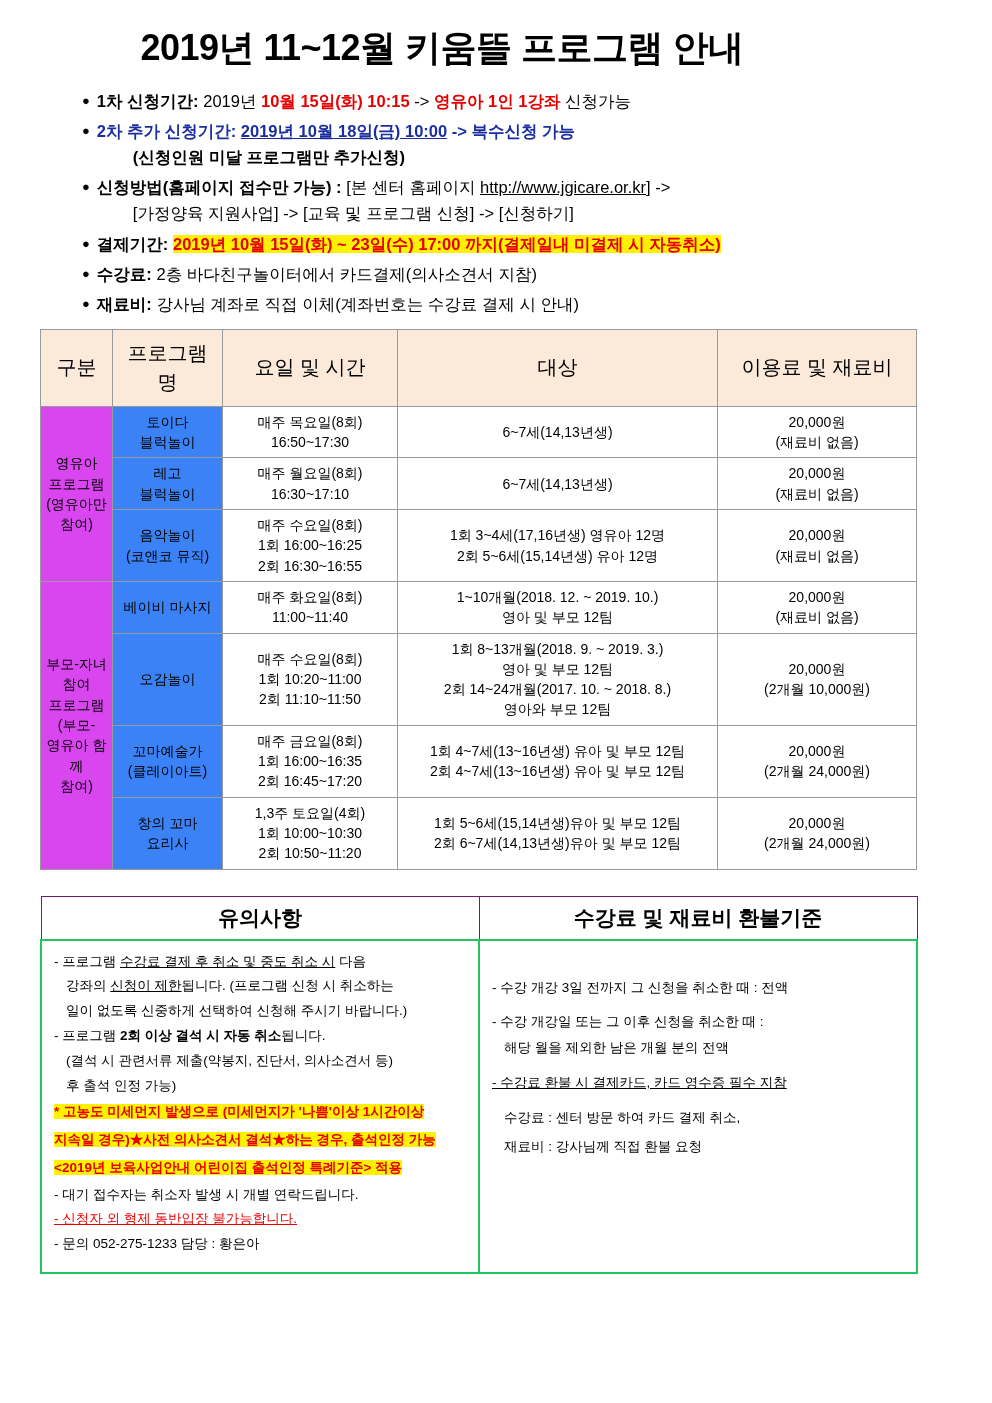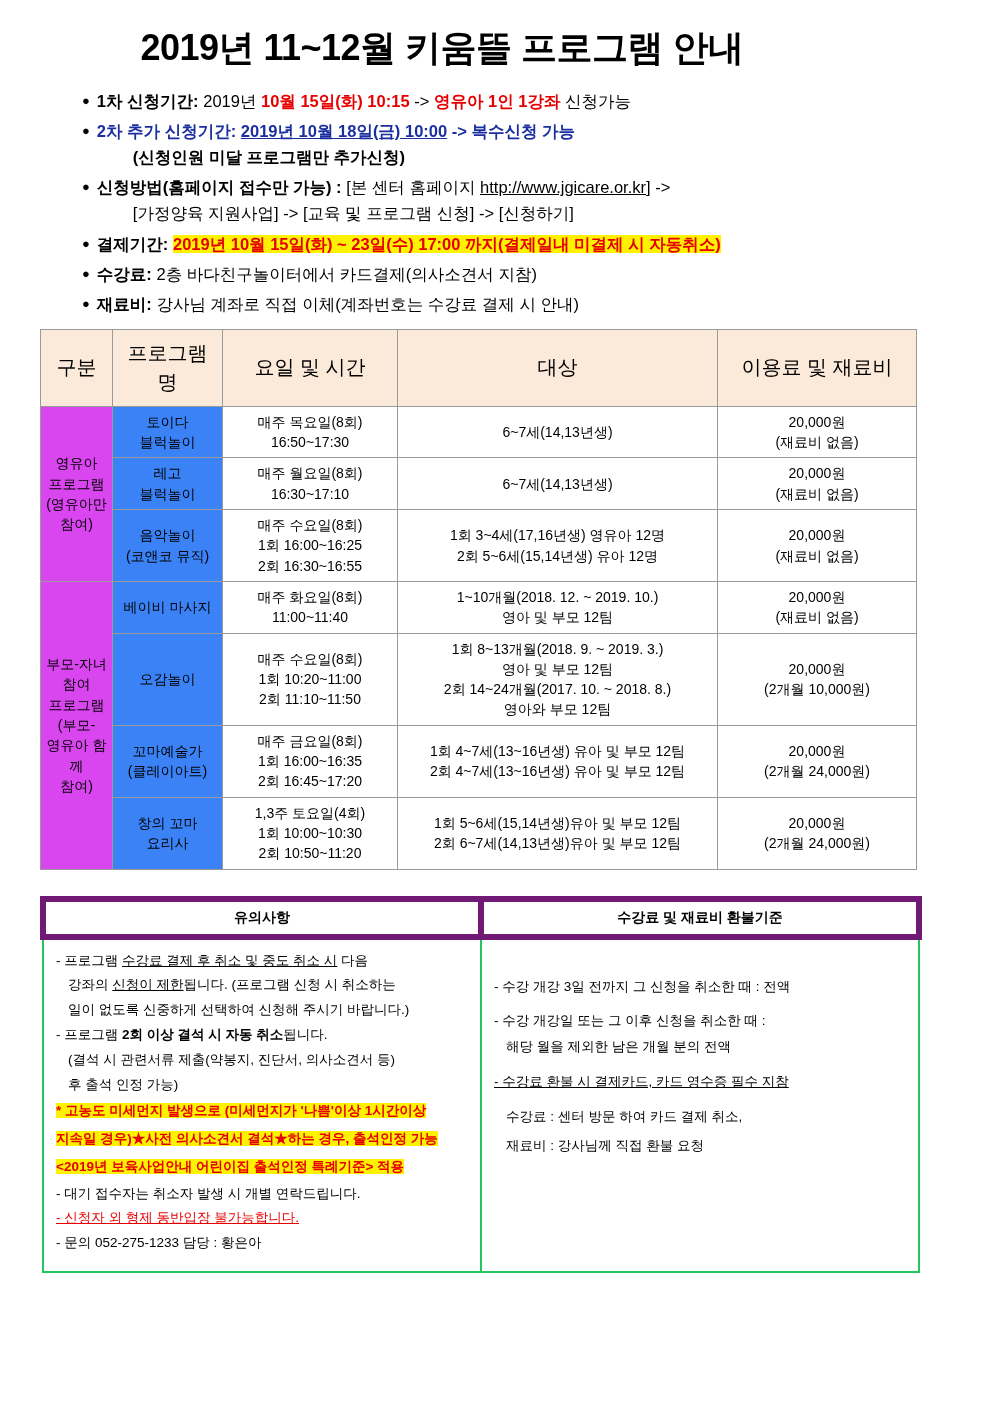--- a/index.html
+++ b/index.html
@@ -96,22 +96,22 @@
   .c5 { width: 199px; }
 
   
   table.notes {
     border-collapse: collapse;
     width: 876px;
     margin: 26px auto 0 auto;
     table-layout: fixed;
   }
   table.notes th {
-    border: 6px solid #701a75;
-    font-size: 14px;
+    border: 1px solid #701a75;
+    font-size: 21px;
     font-weight: bold;
     padding: 7px 0;
     text-align: center;
   }
   table.notes td {
     border: 2px solid #22c55e;
     vertical-align: top;
     padding: 10px 12px 14px 12px;
     font-size: 13.5px;
     line-height: 1.62;

